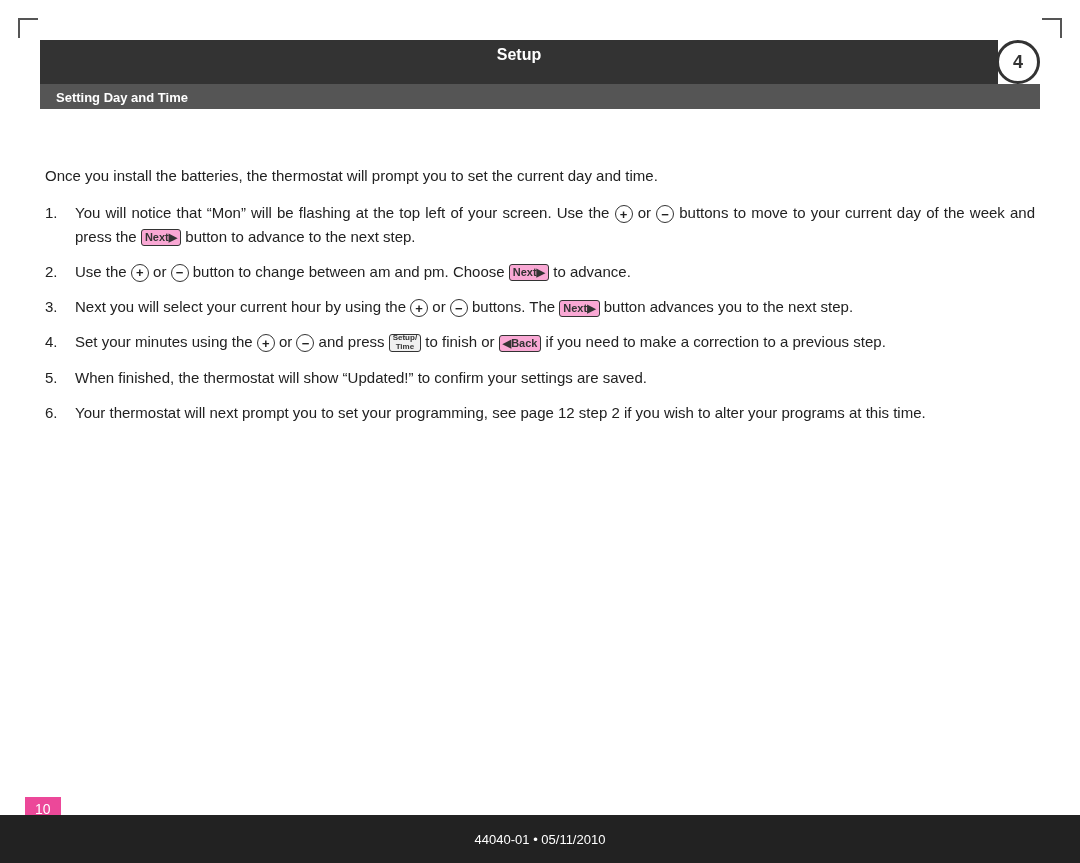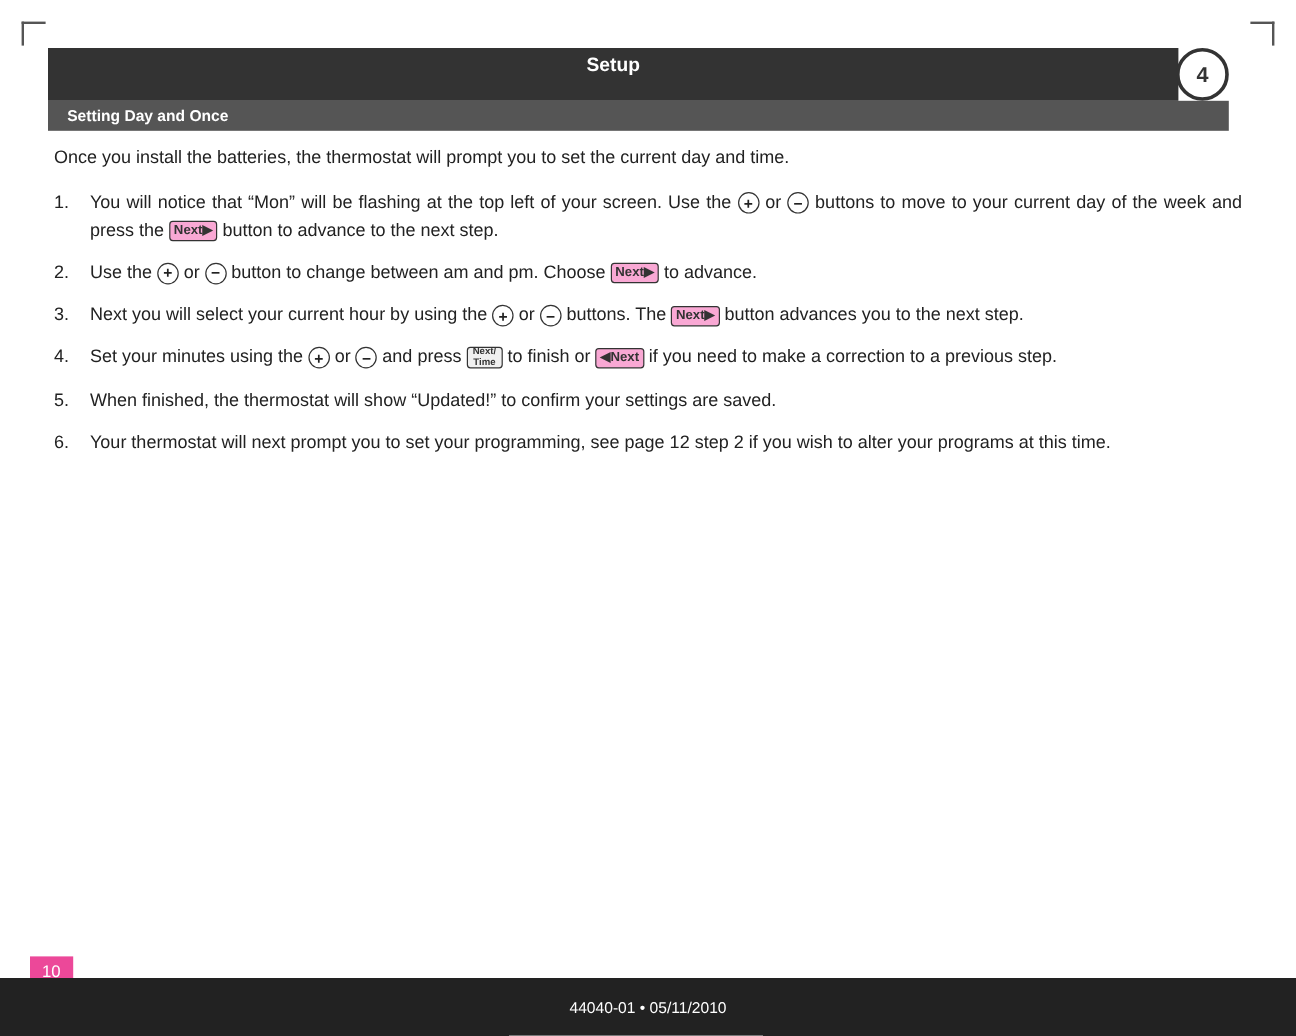--- a/index.html
+++ b/index.html
@@ -26,21 +26,21 @@
     .corner-tl { top: 18px; left: 18px; border-width: 2px 0 0 2px; }
     .corner-tr { top: 18px; right: 18px; border-width: 2px 2px 0 0; }
     .corner-bl { bottom: 18px; left: 18px; border-width: 0 0 2px 2px; }
     .corner-br { bottom: 18px; right: 18px; border-width: 0 2px 2px 0; }
 
     
     .header-area {
       position: absolute;
       top: 40px;
       left: 40px;
-      right: 56px;
+      right: 40px;
     }
 
     .header-top {
       display: flex;
       align-items: stretch;
     }
 
     .header-title-bar {
       background: #333;
       flex: 1;
@@ -90,20 +90,21 @@
       left: 45px;
       right: 45px;
       bottom: 60px;
     }
 
     .intro-para {
       font-size: 15px;
       line-height: 1.55;
       margin-bottom: 14px;
       text-align: justify;
+      margin-top: 44px;
     }
 
     .steps-list {
       list-style: none;
       padding: 0;
     }
 
     .steps-list li {
       display: flex;
       margin-bottom: 12px;
@@ -213,21 +214,21 @@
 <div class="header-area">
   <div class="header-top">
     <div class="header-title-bar">
       <span>Setup</span>
     </div>
     <div class="page-number-circle">
       <span>4</span>
     </div>
   </div>
   <div class="header-subtitle-bar">
-    <span>Setting Day and Once</span>
+    <span>Setting Day and Time</span>
   </div>
 </div>
 
 <div class="content">
   <p class="intro-para">Once you install the batteries, the thermostat will prompt you to set the current day and time.</p>
 
   <ol class="steps-list">
 
     <li>
       <span class="step-num">1.</span>
@@ -270,25 +271,25 @@
 
     <li>
       <span class="step-num">4.</span>
       <span class="step-content">
         Set your minutes using the
         <span class="circle-icon">+</span>
         or
         <span class="circle-icon">−</span>
         and press
         <span class="done-home-icon">
-            <span style="font-size:8px;">Next/</span>
+            <span style="font-size:8px;">Setup/</span>
             <span style="font-size:8px;">Time</span>
           </span>
         to finish or
-        <span class="btn-icon">◀Next</span>
+        <span class="btn-icon">◀Back</span>
         if you need to make a correction to a previous step.
       </span>
     </li>
 
     <li>
       <span class="step-num">5.</span>
       <span class="step-content">
         When finished, the thermostat will show “Updated!” to confirm your settings are saved.
       </span>
     </li>

